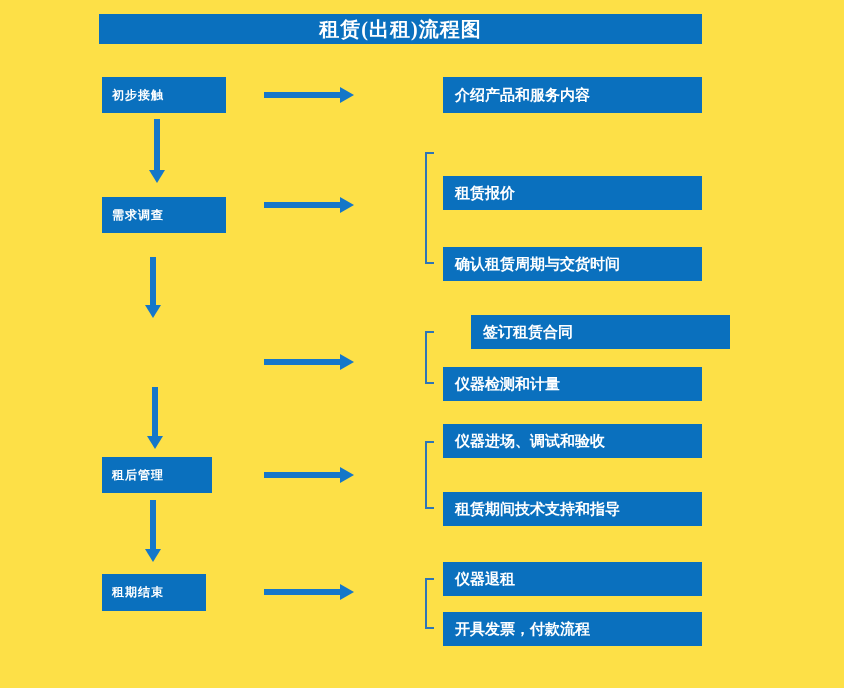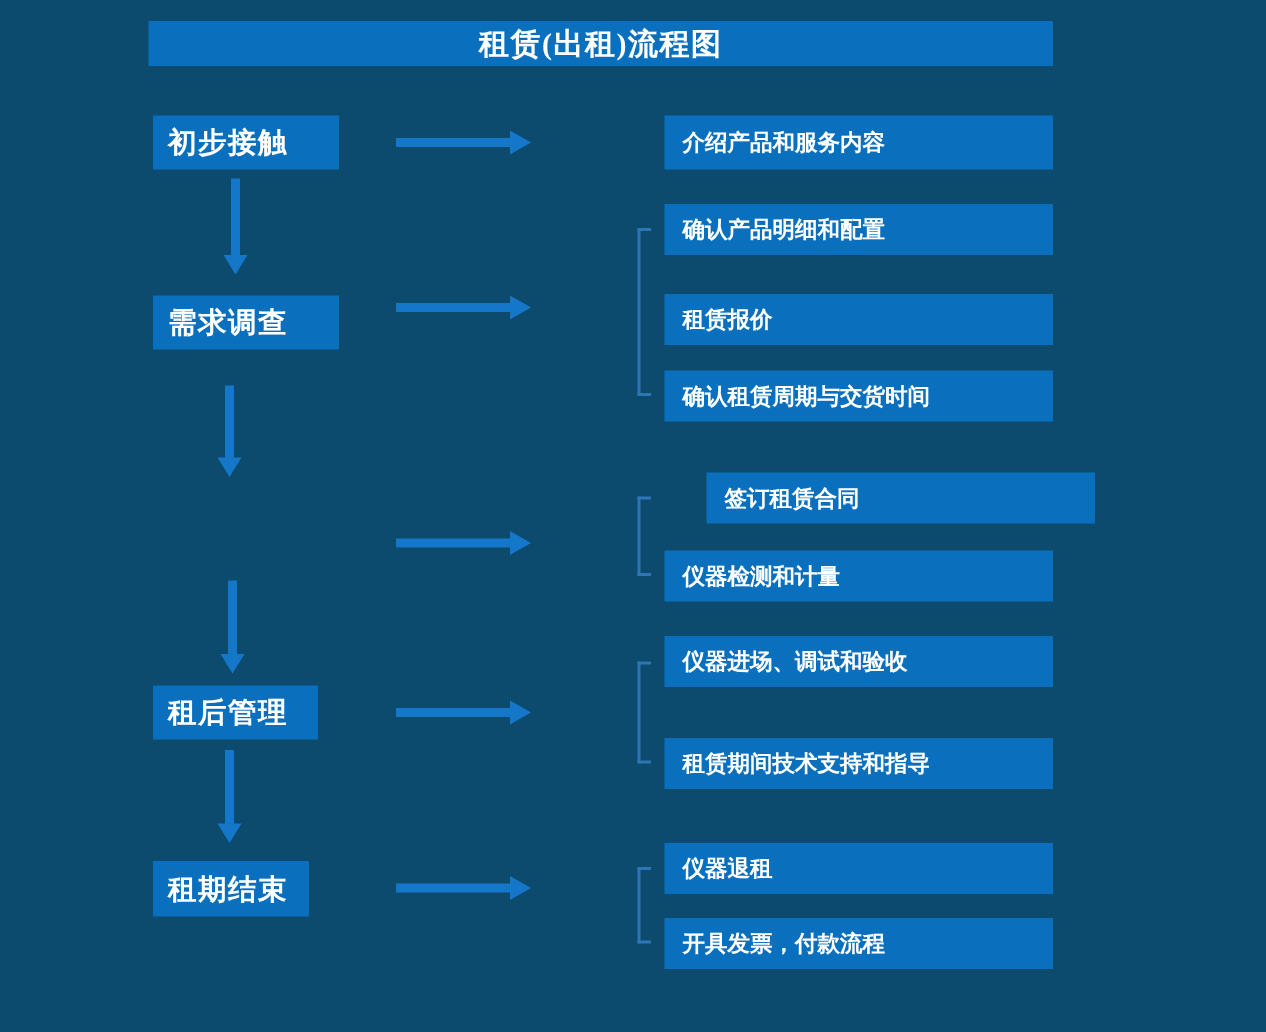--- a/index.html
+++ b/index.html
@@ -1,20 +1,20 @@
 <!DOCTYPE html>
 <html style="--box-blue: #0a70be; --arrow-blue: #1577c9; --bracket-blue: #2e75b6; --text-white: #ffffff;"><head>
 <meta charset="utf-8">
 <style>
   html, body { margin:0; padding:0; background:#ffffff; }
   .canvas {
     position: relative;
     width: 844px;
     height: 688px;
-    background: #0c4a6e;
+    background: #fde047;
     overflow: hidden;
     font-family: "Liberation Serif", serif;
   }
   :root {
     --box-blue: #0a70be;
     --arrow-blue: #1577c9;
     --bracket-blue: #2e75b6;
     --text-white: #ffffff;
   }
   .title-bar {
@@ -25,21 +25,21 @@
     font-weight: 700;
     font-size: 20px;
     display: flex; align-items: center; justify-content: center;
     letter-spacing: 1px;
   }
   .step-box {
     position: absolute;
     background: var(--box-blue);
     color: var(--text-white);
     font-weight: 700;
-    font-size: 19px;
+    font-size: 12px;
     display: flex; align-items: center;
     padding-left: 10px;
     box-sizing: border-box;
     letter-spacing: 1px;
   }
   .detail-box {
     position: absolute;
     left: 443px; width: 259px; height: 34px;
     background: var(--box-blue);
     color: var(--text-white);
@@ -91,21 +91,21 @@
   
   .step-1 { left:102px; top:77px;  width:124px; height:36px; }
   .step-2 { left:102px; top:187px; width:124px; height:36px;margin-top:10px; }
   .step-3 { left:102px; top:344px; width:110px; height:36px; }
   .step-4 { left:102px; top:457px; width:110px; height:36px; }
   .step-5 { left:102px; top:574px; width:104px; height:37px; }
 
   
   .det-1  { top:77px;  height:36px; }
   .det-2  { top:136px; }
-  .det-3  { top:196px; }
+  .det-3  { top:176px; }
   .det-4  { top:247px; }
   .det-5  { top:315px;margin-left:28px; }
   .det-6  { top:367px; }
   .det-7  { top:424px; }
   .det-8  { top:492px; }
   .det-9  { top:562px;font-family:Liberation Mono, monospace; }
   .det-10 { top:612px; }
 
   
   .ha-1 { top:92px;  }
@@ -148,21 +148,20 @@
   <div class="h-arrow ha-3"></div>
   <div class="h-arrow ha-4"></div>
   <div class="h-arrow ha-5"></div>
 
   <div class="bracket br-1"></div>
   <div class="bracket br-2"></div>
   <div class="bracket br-3"></div>
   <div class="bracket br-4"></div>
 
   <div class="detail-box det-1">介绍产品和服务内容</div>
-  <div class="detail-box det-2">确认产品明细和配置</div>
   <div class="detail-box det-3">租赁报价</div>
   <div class="detail-box det-4">确认租赁周期与交货时间</div>
   <div class="detail-box det-5">签订租赁合同</div>
   <div class="detail-box det-6">仪器检测和计量</div>
   <div class="detail-box det-7">仪器进场、调试和验收</div>
   <div class="detail-box det-8">租赁期间技术支持和指导</div>
   <div class="detail-box det-9">仪器退租</div>
   <div class="detail-box det-10">开具发票，付款流程</div>
 
 </div>

